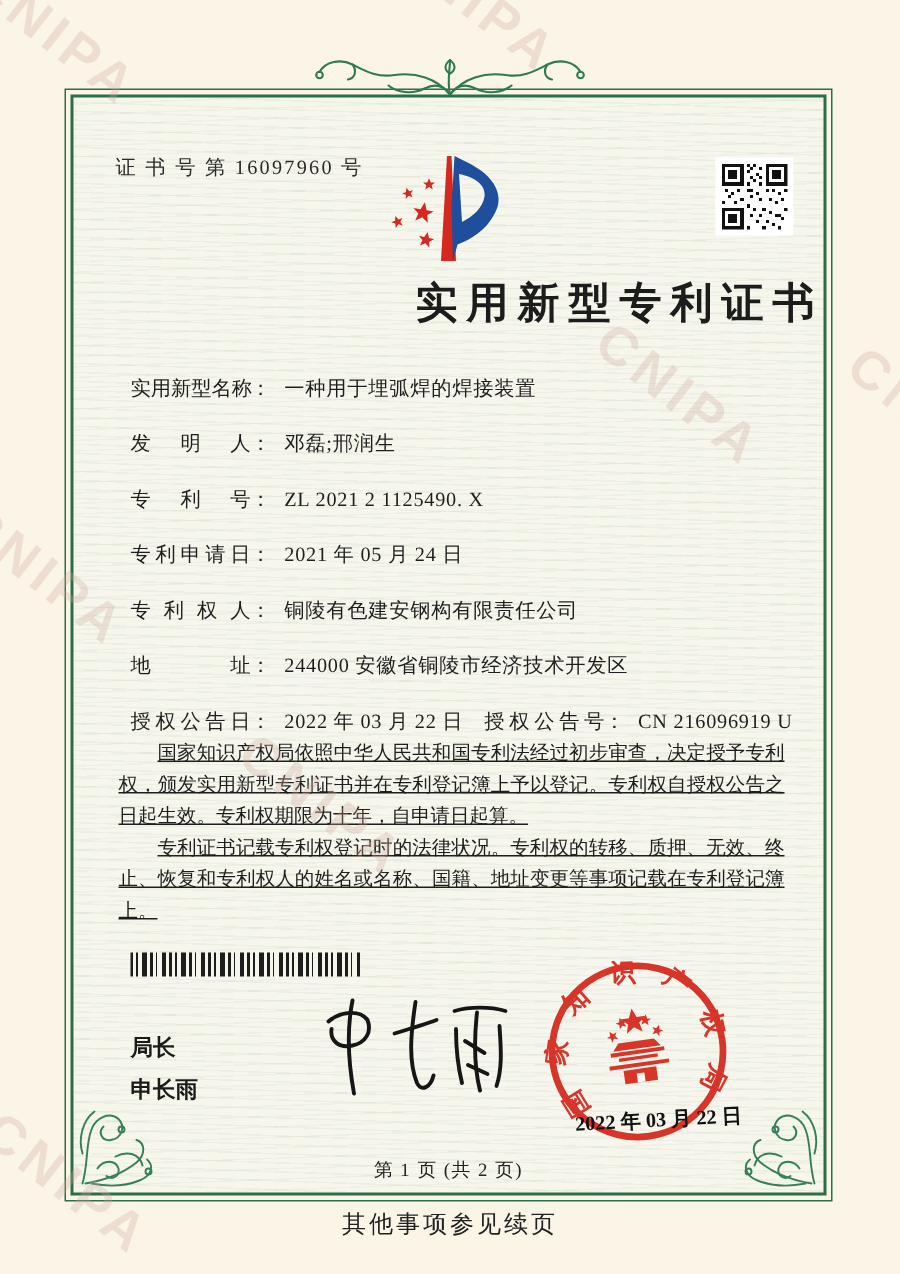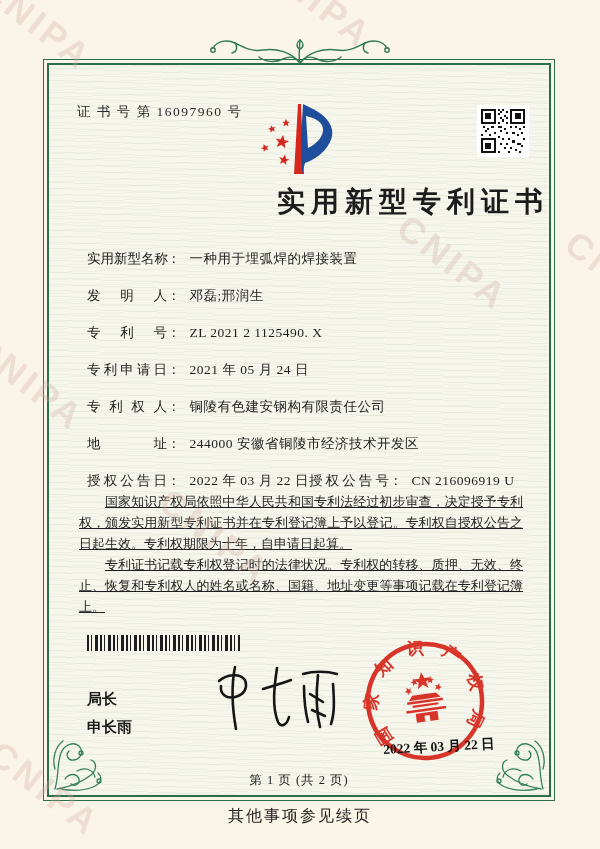--- a/index.html
+++ b/index.html
@@ -46,21 +46,21 @@
   }
   
   .fields{position:absolute;left:38px;right:28px;top:175px;font-size:13.5px;color:#1e1e1e;}
   .frow{height:37px;line-height:37px;white-space:nowrap;}
   .flabel{
     display:inline-block;width:80px;vertical-align:top;
     text-align:justify;text-align-last:justify;
   }
   .fcolon{display:inline-block;}
   .fvalue{margin-left:9px;letter-spacing:0.5px;}
-  .pair2{}
+  .pair2{margin-left:14px;}
   .grant{display:flex;}
   
   .paras{position:absolute;left:30px;right:26px;top:426px;
     font-size:13px;line-height:21px;text-align:justify;color:#1e1e1e;}
   .paras p{margin:0;text-indent:2em;text-decoration:underline;}
   
   .barcode{
     position:absolute;left:38px;top:570px;width:153px;height:16px;
     background:repeating-linear-gradient(90deg,
       #1d1d1d 0 2px,#f6f5ec 2px 4px,#1d1d1d 4px 5px,#f6f5ec 5px 8px,

